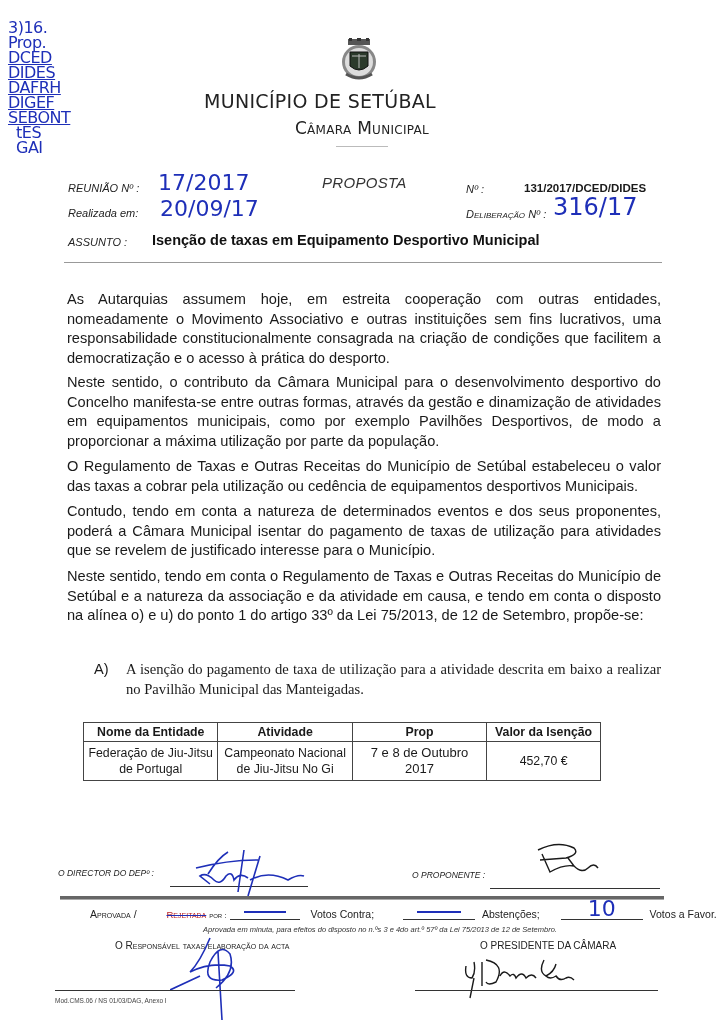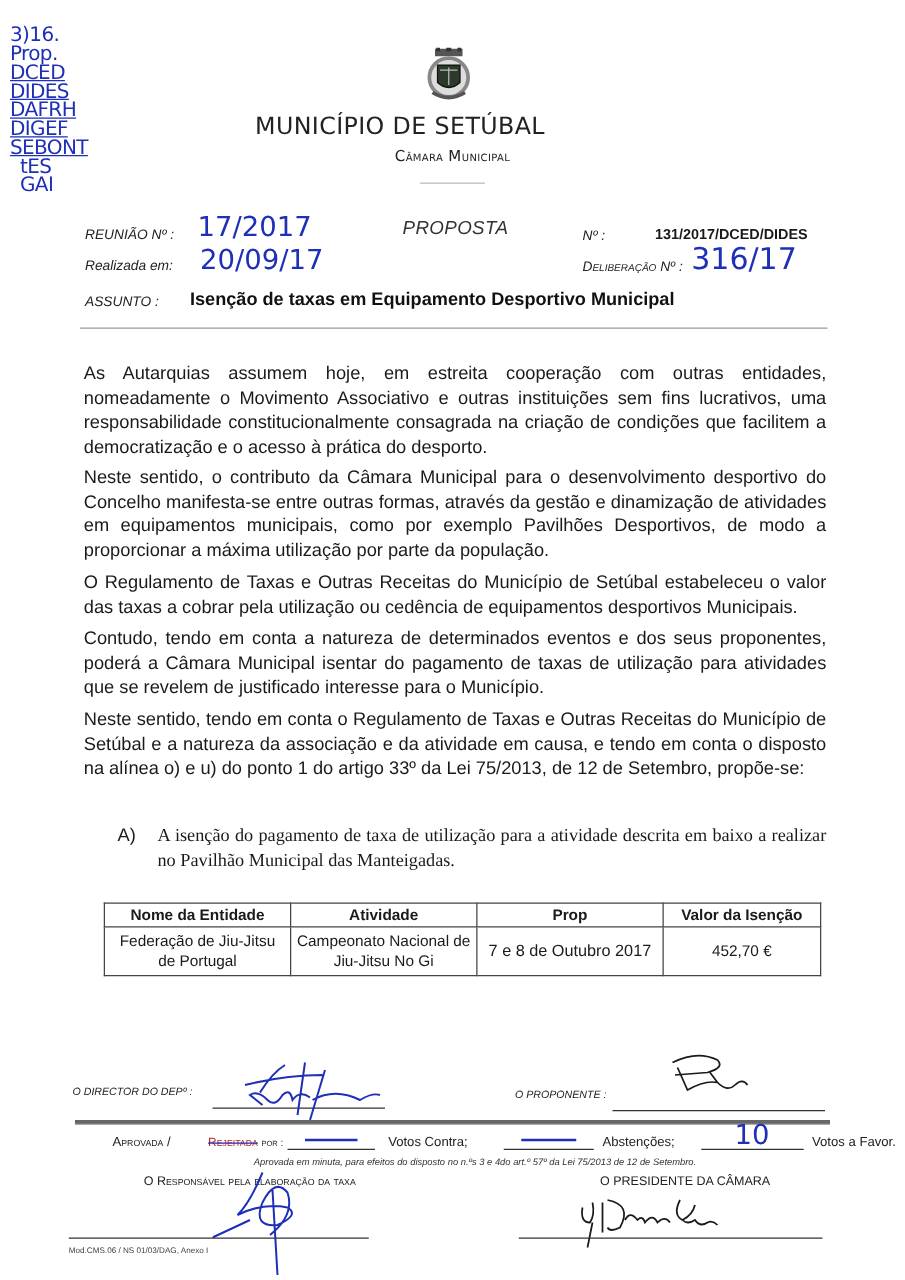--- a/index.html
+++ b/index.html
@@ -3,33 +3,33 @@
 <meta charset="utf-8">
 <style>
   html, body { margin:0; padding:0; background:#ffffff; }
   body { width:724px; height:1024px; position:relative; overflow:hidden; font-family:"Liberation Sans", sans-serif; color:#1a1a1a; }
   .abs { position:absolute; }
   .hand { font-family:"DejaVu Sans", sans-serif; color:#1e2fb8; }
   .margin-notes { left:8px; top:20px; width:70px; font-size:16px; line-height:15px; letter-spacing:-0.5px; }
   .margin-notes div { white-space:nowrap; }
   .crest { left:340px; top:38px; width:38px; height:44px; }
   .org-title { left:0; width:640px; top:90px; text-align:center; font-family:"DejaVu Sans", sans-serif; font-size:19px; letter-spacing:0.3px; color:#222; }
-  .org-sub { left:0; width:724px; top:118px; text-align:center; font-family:"DejaVu Sans", sans-serif; font-size:12px; color:#222; font-variant:small-caps; letter-spacing:0.3px;}
+  .org-sub { left:0; width:724px; top:118px; text-align:center; font-family:"DejaVu Sans", sans-serif; font-size:17px; color:#222; font-variant:small-caps; letter-spacing:0.3px;}
   .short-rule { left:336px; top:146px; width:52px; height:1px; background:#bbb; }
   .lbl-it { font-style:italic; font-size:11px; color:#222; }
   .smallcaps { font-variant:small-caps; }
   .proposta { left:322px; top:174px; font-style:italic; font-size:15px; color:#333; letter-spacing:0.3px; }
   .hw-big { font-size:22px; }
   .subject { left:152px; top:232px; font-weight:bold; font-size:14.5px; color:#111; }
   .rule-top { left:64px; top:262px; width:598px; height:1px; background:#999; }
   .para { left:67px; width:594px; font-size:14.6px; line-height:19.5px; text-align:justify; color:#1a1a1a; }
   .item-a { left:96px; width:565px; font-size:14.6px; line-height:19.5px; text-align:justify; }
   .item-a .mk { position:absolute; left:-2px; }
   .item-a .tx { display:block; padding-left:30px;font-family:Liberation Serif, serif; }
-  table.iso { position:absolute; left:83px; top:722px; width:574px; border-collapse:collapse; font-size:12.3px; }
+  table.iso { position:absolute; left:83px; top:722px; width:518px; border-collapse:collapse; font-size:12.3px; }
   table.iso th, table.iso td { border:1px solid #444; text-align:center; padding:1px 4px; }
   table.iso th { font-weight:bold; height:16px; }
   table.iso td { height:36px; line-height:16px; }
   .sig-line { height:1px; background:#333; }
   .thick-rule { left:60px; top:896px; width:604px; height:3px; background:#666; border-bottom:1px solid #aaa; }
   .vote-row { left:90px; top:905px; font-size:10.5px; color:#222; white-space:nowrap; }
   .blank { display:inline-block; border-bottom:1px solid #333; vertical-align:bottom; position:relative; height:14px; }
   .dash { position:absolute; left:20%; right:20%; top:6px; height:1.5px; background:#1e2fb8; }
   .strike { color:#b22; text-decoration:line-through; text-decoration-color:#1e2fb8; }
   .footnote { left:80px; width:600px; top:925px; text-align:center; font-style:italic; font-size:7.5px; color:#333; }
@@ -139,21 +139,21 @@
   <span class="blank" style="width:72px; margin-left:26px;"><span class="dash"></span></span>
   <span style="margin-left:4px;">Abstenções;</span>
   <span class="blank" style="width:82px; margin-left:18px; text-align:center;">
     <span class="hand" style="position:relative; top:-9px; font-size:22px;">10</span>
   </span>
   <span style="margin-left:4px;">Votos a Favor.</span>
 </div>
 
 <div class="abs footnote">Aprovada em minuta, para efeitos do disposto no n.ºs 3 e 4do art.º 57º da Lei 75/2013 de 12 de Setembro.</div>
 
-<div class="abs resp">O Responsável pela elaboração da taxa</div>
+<div class="abs resp">O Responsável taxas elaboração da acta</div>
 <svg class="abs" style="left:170px; top:932px;" width="100" height="90">
   <path d="M40 6 Q30 30 20 40 Q40 30 60 34 Q70 40 52 48 Q32 50 40 30 Q50 10 60 22 Q66 40 46 56 M48 20 L52 88 M30 44 L0 58" stroke="#1e2fb8" stroke-width="1.6" fill="none"></path>
 </svg>
 <div class="abs sig-line" style="left:55px; top:990px; width:240px;"></div>
 
 <div class="abs pres">O PRESIDENTE DA CÂMARA</div>
 <svg class="abs" style="left:460px; top:952px;" width="120" height="50">
   <path d="M6 14 Q4 26 12 26 Q16 20 14 10 M14 26 L10 46 M22 10 L22 34 M26 8 Q46 12 36 30 Q28 34 26 30 M40 24 Q44 16 50 24 Q54 20 56 26 Q62 18 66 26 Q72 20 76 26 M84 8 Q78 20 86 24 Q94 20 96 12 M86 24 Q90 28 96 24 Q100 30 106 26 Q110 24 114 28" stroke="#1a1a1a" stroke-width="1.4" fill="none"></path>
 </svg>
 <div class="abs sig-line" style="left:415px; top:990px; width:243px;"></div>

